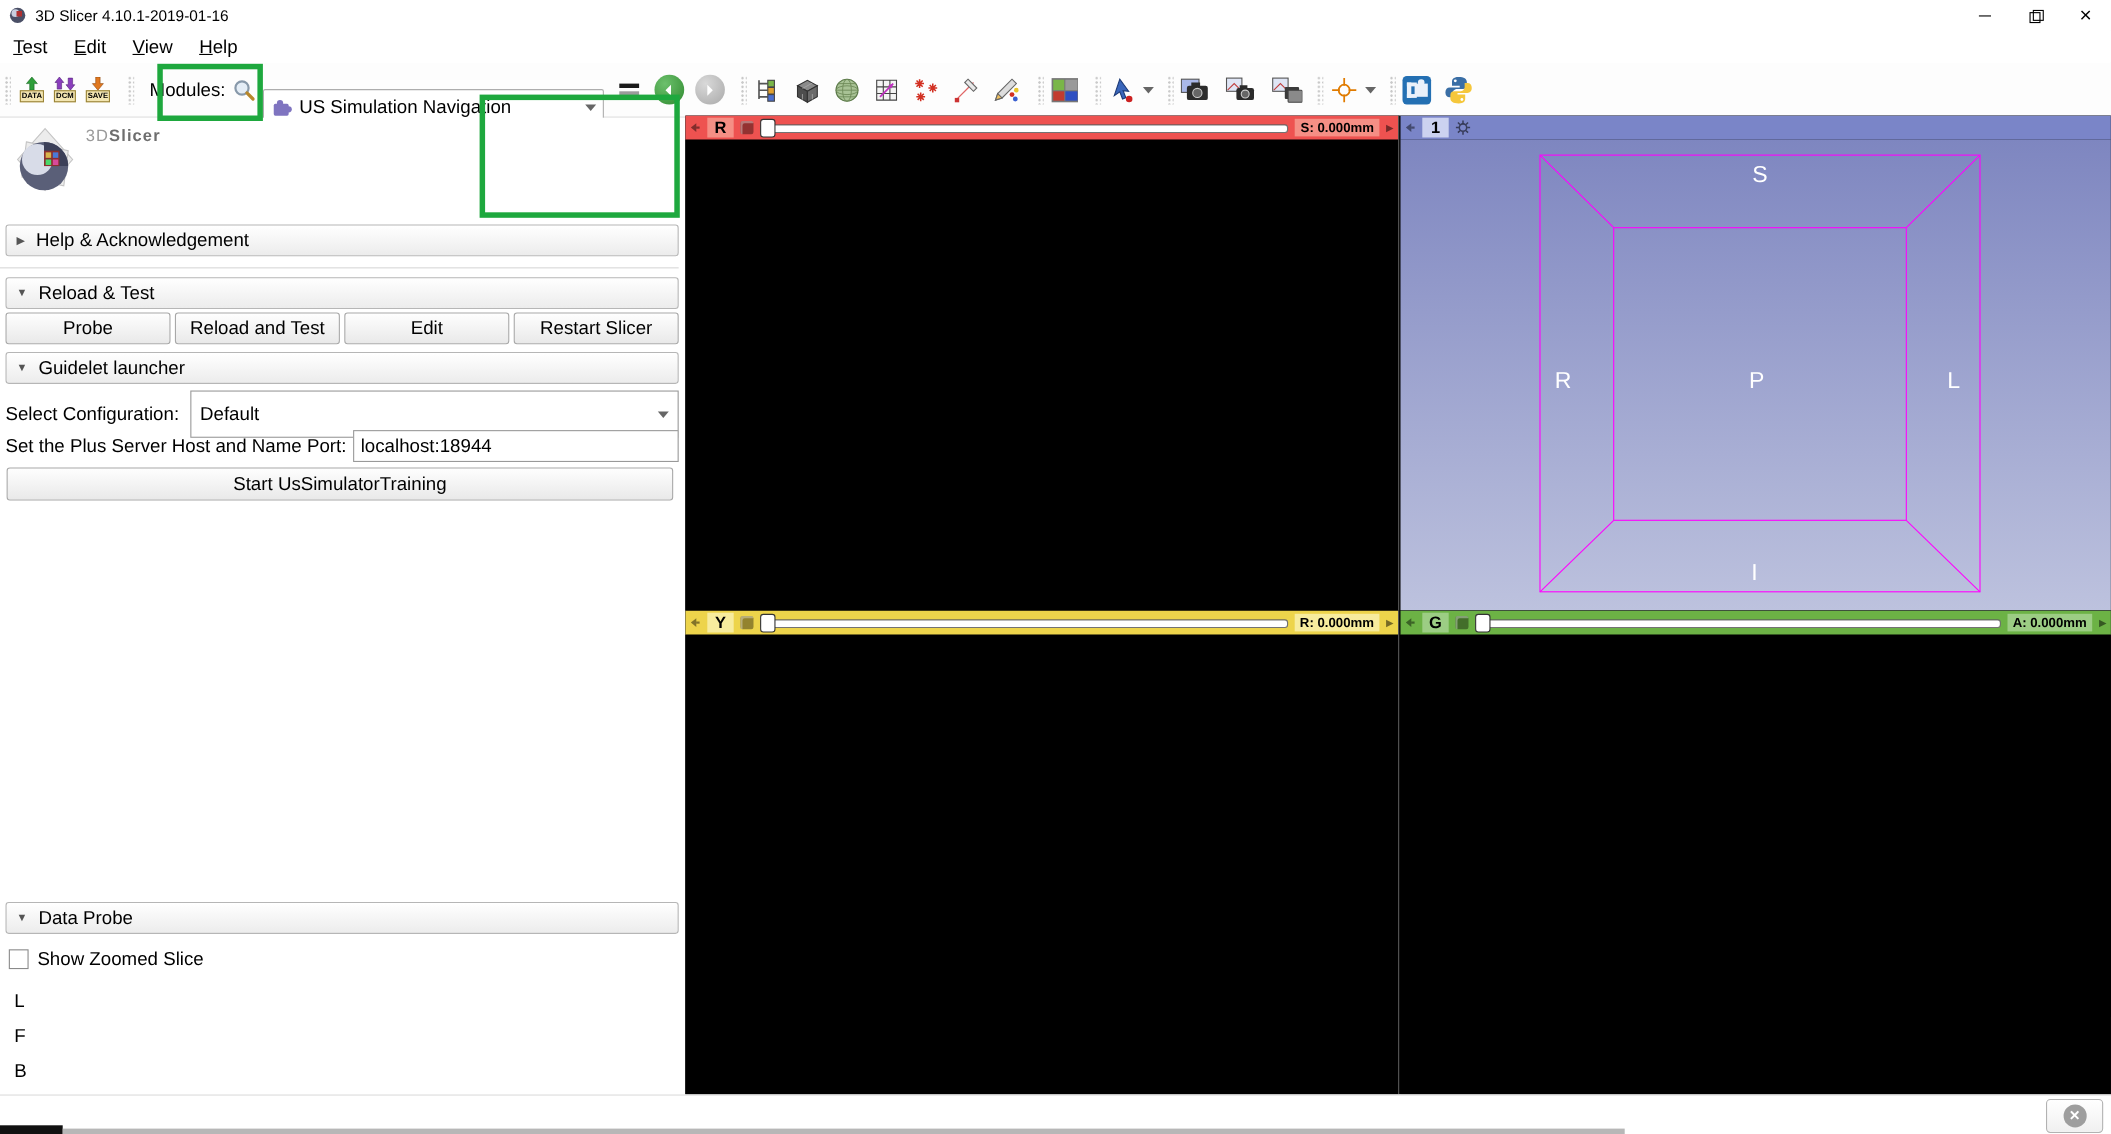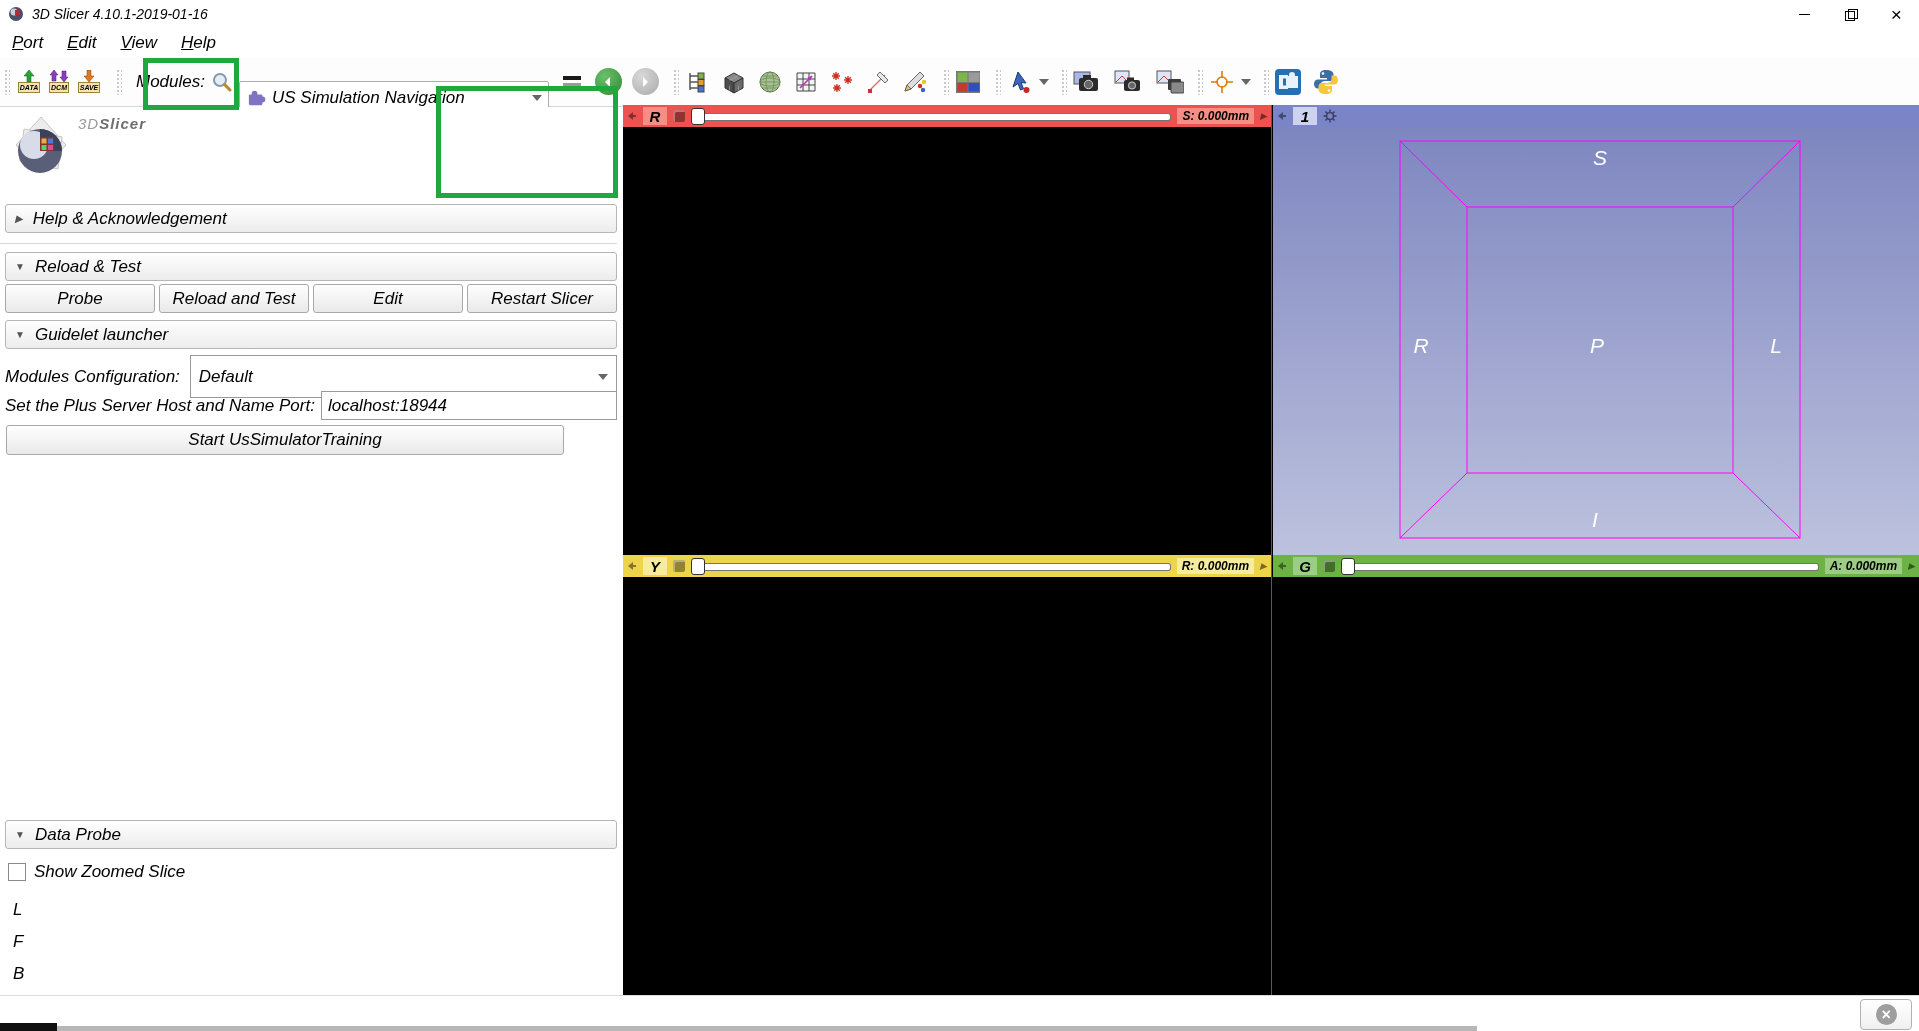--- a/index.html
+++ b/index.html
@@ -1,17 +1,17 @@
 <!DOCTYPE html>
 <html><head>
 <meta charset="utf-8">
 <style>
   html,body{margin:0;padding:0;background:#9a9a9a;}
   #app{position:relative;width:1919px;height:1031px;background:#ffffff;overflow:hidden;
-       font-family:"Liberation Sans",sans-serif;color:#000;font-style:italic;}
+       font-family:"Liberation Sans",sans-serif;color:#000;}
   
   .titlebar{position:absolute;left:0;top:0;width:1919px;height:28px;background:#fff;
             display:flex;align-items:center;}
   .titlebar .appicon{margin-left:8px;}
   .titlebar .title{margin-left:8px;font-size:14px;}
   .wincontrols{position:absolute;right:0;top:0;height:28px;display:flex;}
   .winbtn{width:46px;height:28px;display:flex;align-items:center;justify-content:center;font-size:15px;}
   .winbtn .minline{width:11px;height:1px;background:#000;}
   .restore-sq{position:relative;width:10px;height:10px;}
   .restore-sq .b{position:absolute;left:0;top:2px;width:8px;height:8px;border:1px solid #000;background:#fff;}
@@ -57,21 +57,21 @@
   .tri{font-size:10px;color:#555;}
   .btnrow{position:absolute;left:5px;top:177px;width:612px;display:flex;gap:4px;}
   .pbtn{flex:1;height:29px;border:1px solid #a8a8a8;border-radius:3px;background:linear-gradient(#fefefe,#e9e9e9);
         display:flex;align-items:center;justify-content:center;font-size:17px;box-sizing:border-box;}
   .formrow{position:absolute;left:5px;width:612px;display:flex;align-items:center;}
   .formrow .lbl{font-size:17px;white-space:nowrap;}
   .combo2{height:43px;border:1px solid #999;background:#fff;display:flex;align-items:center;
           padding:0 8px;box-sizing:border-box;font-size:17px;}
   .input{height:29px;border:1px solid #999;background:#fff;display:flex;align-items:center;
          padding:0 6px;box-sizing:border-box;font-size:17px;}
-  .startbtn{position:absolute;left:6px;top:318px;width:558px;height:30px;border:1px solid #a8a8a8;border-radius:3px;
+  .startbtn{position:absolute;left:6px;top:318px;width:606px;height:30px;border:1px solid #a8a8a8;border-radius:3px;
             background:linear-gradient(#fefefe,#e9e9e9);display:flex;align-items:center;justify-content:center;
             font-size:17px;box-sizing:border-box;}
   .chkrow{position:absolute;left:8px;top:755px;display:flex;align-items:center;gap:8px;}
   .chk{width:16px;height:16px;border:1px solid #8a8a8a;background:#fff;}
   .chkrow .lbl{font-size:17px;}
   .axisrow{position:absolute;left:13px;font-size:17px;}
   .hline{position:absolute;left:0px;width:617px;height:1px;background:#d8d8d8;}
   
   .views{position:absolute;left:623px;top:105px;width:1296px;height:890px;background:#000;}
   .view{position:absolute;overflow:hidden;}
@@ -121,21 +121,21 @@
             <span class="f"></span>
           </span>
       </div>
       <div class="winbtn close">
           <span>×</span>
         </div>
     </div>
   </div>
 
   <div class="menubar">
-    <span class="menu-item">Port</span>
+    <span class="menu-item">Test</span>
     <span class="menu-item">Edit</span>
     <span class="menu-item">View</span>
     <span class="menu-item">Help</span>
   </div>
 
   <div class="toolbar">
     <div class="grip"></div>
 
     <div class="tbtn">
       <svg width="16" height="12" viewBox="0 0 16 12">
@@ -380,21 +380,21 @@
       <div class="pbtn">Edit</div>
       <div class="pbtn">Restart Slicer</div>
     </div>
 
     <div class="sect" style="top:213px;">
       <span class="tri">▼</span>
       <span>Guidelet launcher</span>
     </div>
 
     <div class="formrow" style="top:248px;">
-      <span class="lbl">Modules Configuration:</span>
+      <span class="lbl">Select Configuration:</span>
       <div class="combo2" style="flex:1;margin-left:10px;">
         <span style="flex:1;">Default</span>
         <span class="arrow-down"></span>
       </div>
     </div>
 
     <div class="formrow" style="top:284px;">
       <span class="lbl">Set the Plus Server Host and Name Port:</span>
       <div class="input" style="flex:1;margin-left:6px;">
         <span>localhost:18944</span>

